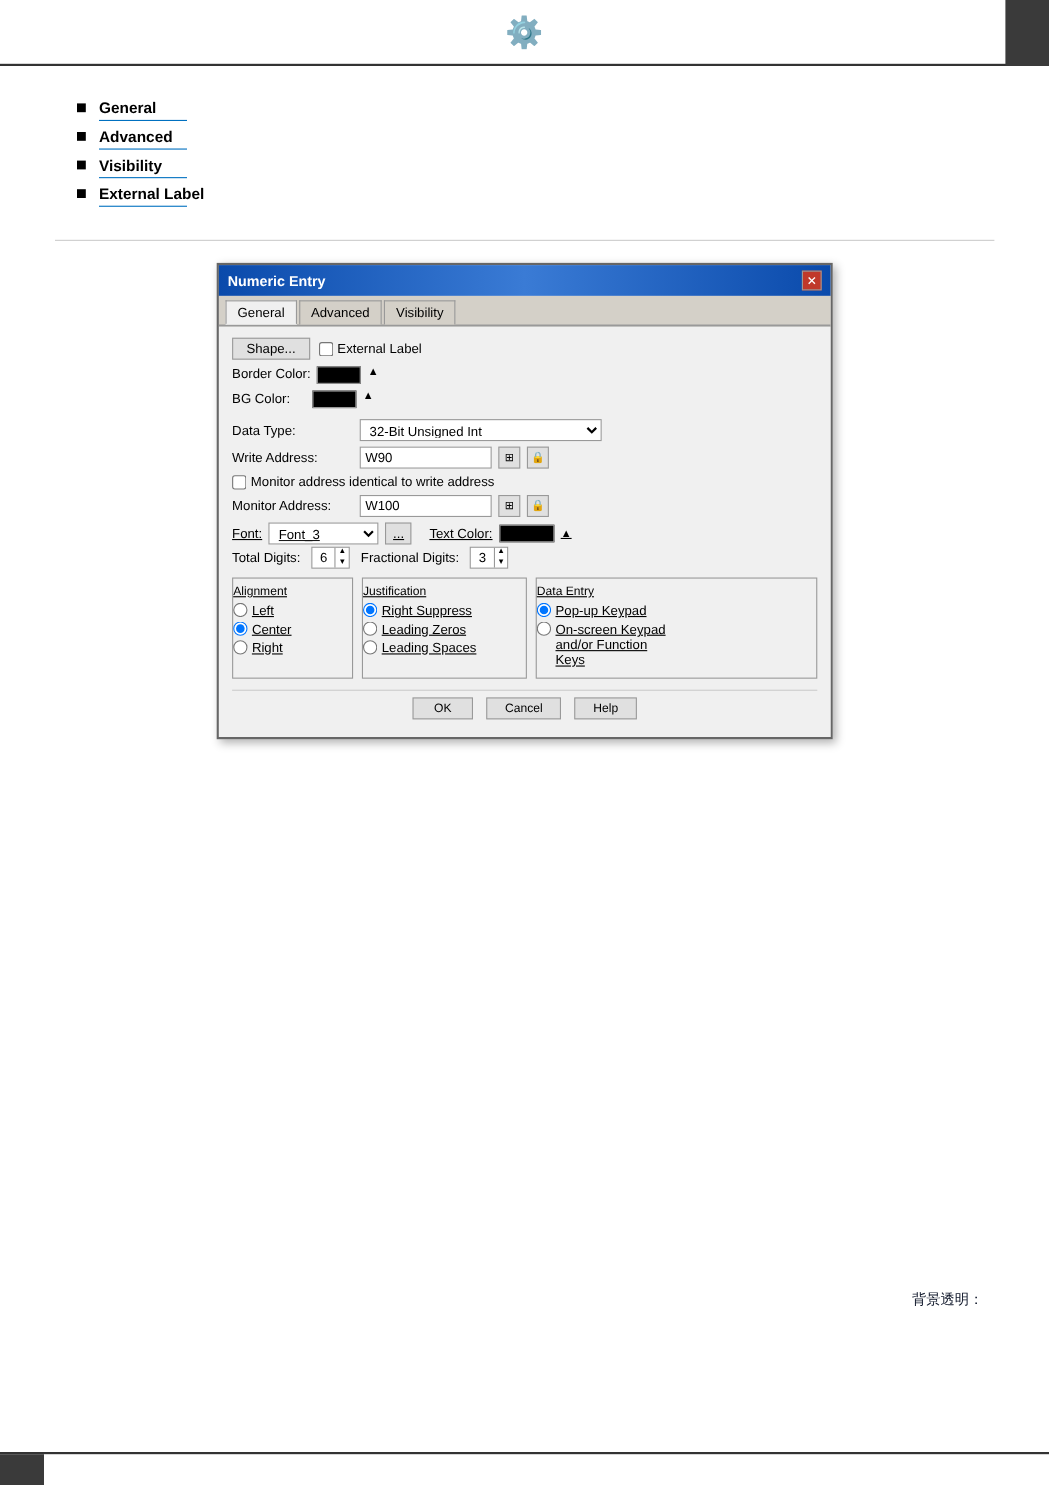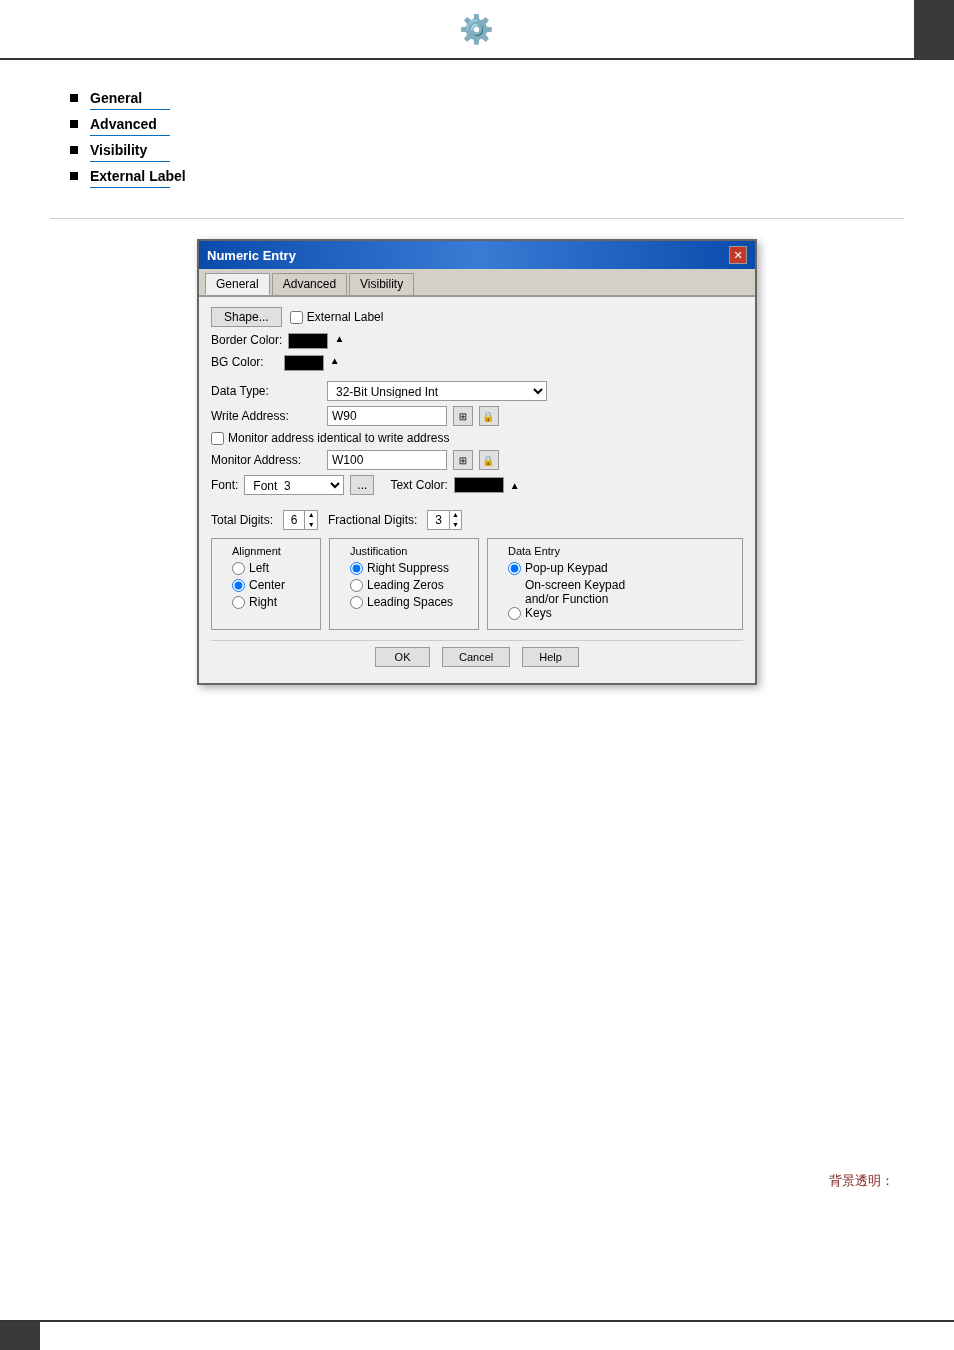--- a/index.html
+++ b/index.html
@@ -263,21 +263,22 @@
       font-size: 12px;
       margin-bottom: 5px;
     }
 
     
     .font-row {
       display: flex;
       align-items: center;
       gap: 6px;
       font-size: 12px;
-      margin-bottom: 15px;
+      margin-bottom: 2px;
+      text-decoration: underline;
     }
     .font-select {
       border: 1px solid #999;
       background: white;
       padding: 2px 4px;
       font-size: 12px;
       height: 20px;
       width: 100px;
     }
     .font-btn {
@@ -328,32 +329,33 @@
     }
 
     
     .bottom-groups {
       display: flex;
       gap: 8px;
       margin-bottom: 10px;
     }
     .group-box {
       border: 1px solid #999;
-      padding: 6px 20px;
+      padding: 6px 0;
       font-size: 12px;
       flex: 1;
+      text-decoration: underline;
     }
     .group-title {
       font-size: 11px;
       color: #000;
       margin-bottom: 4px;
     }
     .radio-row {
       display: flex;
-      align-items: flex-end;
+      align-items: flex-start;
       gap: 4px;
       margin-bottom: 3px;
       font-size: 12px;
     }
 
     
     .dialog-buttons {
       display: flex;
       justify-content: center;
       gap: 12px;
@@ -367,21 +369,21 @@
       font-size: 11px;
       cursor: pointer;
       min-width: 55px;
     }
 
     
     .chinese-annotation {
       position: absolute;
       right: 60px;
       bottom: 160px;
-      color: #7f1d1d;
+      color: #0f172a;
       font-size: 13px;
     }
 
     
     .bottom-bar {
       position: absolute;
       bottom: 0;
       left: 0;
       right: 0;
       height: 30px;

